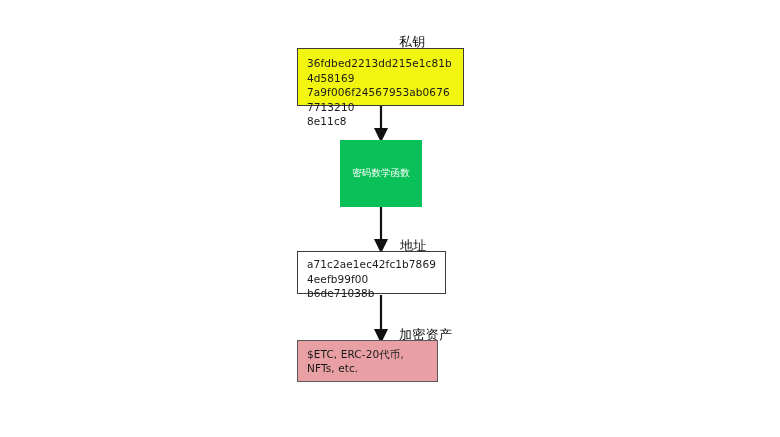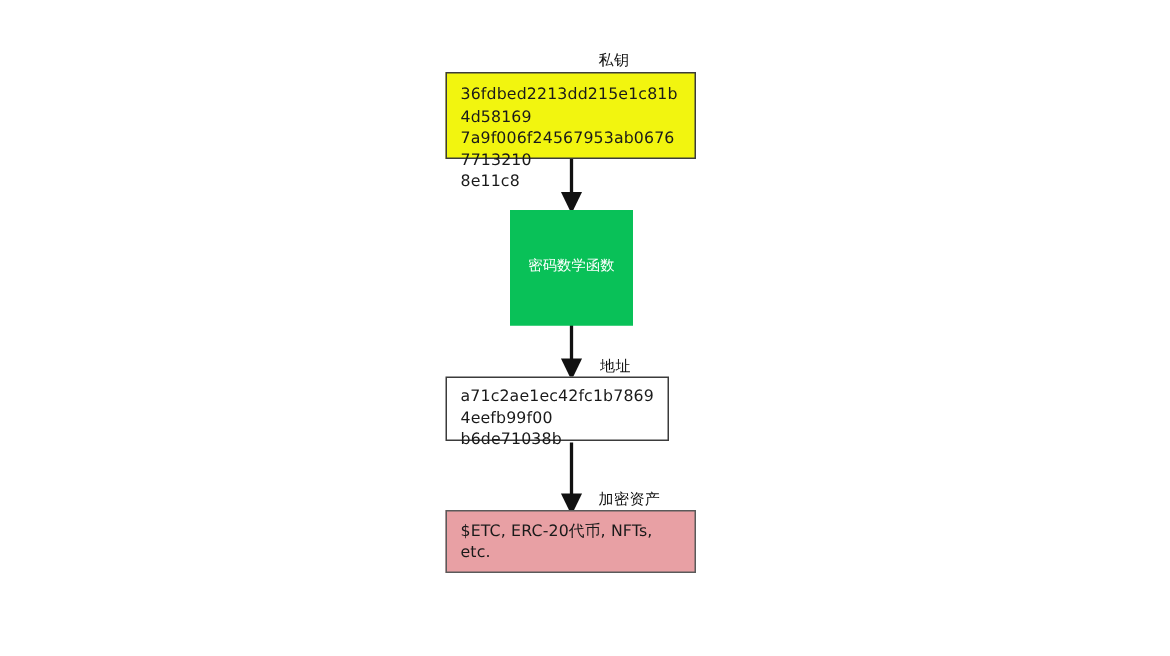--- a/index.html
+++ b/index.html
@@ -47,21 +47,21 @@
     align-items: flex-start;
   }
   #node-private-key .node-text {
     padding-top: 1px;
   }
   
   #node-crypto-function {
     left: 340px;
     top: 140px;
     width: 82px;
-    height: 77px;
+    height: 67px;
     background: #09c158;
     border: 1px solid #09c158;
     justify-content: center;
     text-align: center;
   }
   #node-crypto-function .node-text {
     font-size: 9.5px;
     color: #ffffff;
     word-break: keep-all;
   }
@@ -73,33 +73,33 @@
     height: 43px;
     background: #ffffff;
     border: 1.2px solid #3b3b3b;
     padding: 5px 8px 5px 9px;
     align-items: flex-start;
   }
   
   #node-crypto-assets {
     left: 297px;
     top: 340px;
-    width: 167px;
+    width: 141px;
     height: 42px;
     background: #e8a0a4;
     border: 1.2px solid #5a5a5a;
     padding: 5px 8px 5px 9px;
   }
   #node-crypto-assets .node-text {
     word-break: keep-all;
   }
   
   .edge-label {
     position: absolute;
-    font-size: 10px;
+    font-size: 13px;
     color: #111111;
     white-space: nowrap;
     letter-spacing: 0.3px;
   }
   #label-private-key {
     left: 399px;
     top: 33px;
   }
   #label-address {
     left: 400px;

